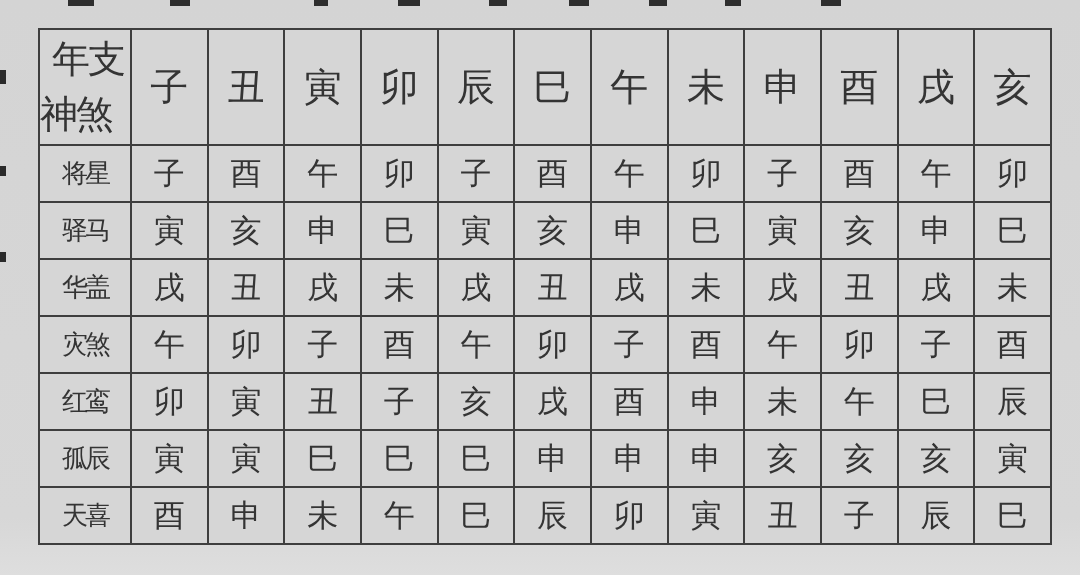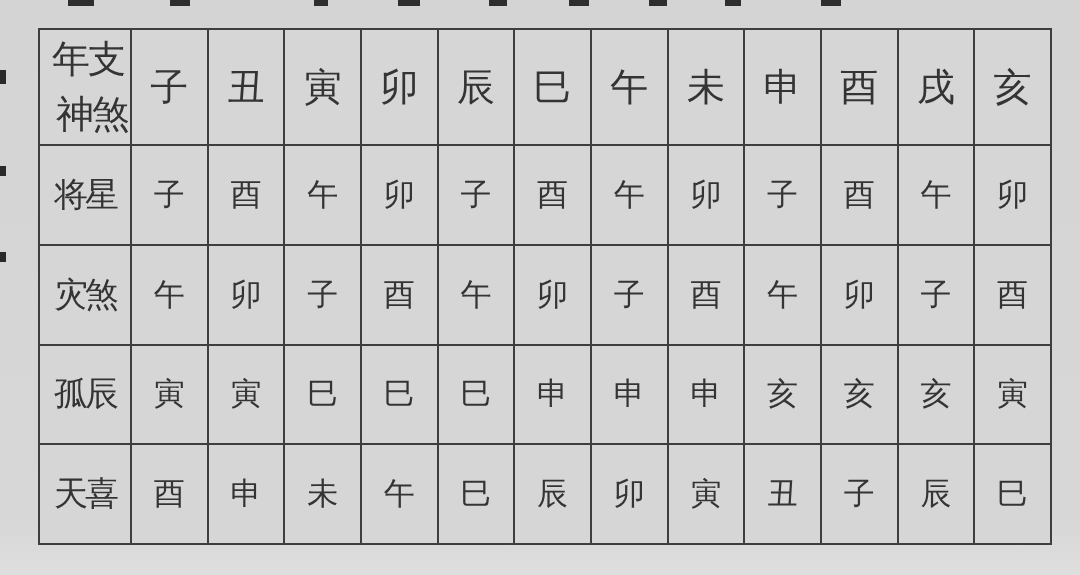--- a/index.html
+++ b/index.html
@@ -52,21 +52,21 @@
     padding: 0;
     overflow: hidden;
   }
   col.label-col { width: 92px; }
   tr.header-row { height: 116px; }
   tr.header-row th {
     font-size: 38px;
   }
   tr.data-row { height: 42px; }
   tr.data-row th {
-    font-size: 34px;
+    font-size: 26px;
     letter-spacing: -3px;
     line-height: 40px;
     white-space: nowrap;
   }
   tr.data-row td {
     font-size: 31px;
     line-height: 40px;
   }
   th.corner-cell {
     position: relative;
@@ -74,21 +74,21 @@
   }
   .corner-top {
     position: absolute;
     top: 4px;
     right: 6px;
     letter-spacing: -2px;
   }
   .corner-bottom {
     position: absolute;
     bottom: 4px;
-    left: 16px;
+    left: 0;
     letter-spacing: -2px;
     text-align: right;
   }
 </style>
 </head>
 <body>
 
 <div class="page">
 
   <span class="fragment" style="left:68px;  width:26px;"></span>
@@ -151,33 +151,78 @@
           <td>子</td>
           <td>酉</td>
           <td>午</td>
           <td>卯</td>
           <td>子</td>
           <td>酉</td>
           <td>午</td>
           <td>卯</td>
         </tr>
         <tr class="data-row">
+          <th>驿马</th>
+          <td>寅</td>
+          <td>亥</td>
+          <td>申</td>
+          <td>巳</td>
+          <td>寅</td>
+          <td>亥</td>
+          <td>申</td>
+          <td>巳</td>
+          <td>寅</td>
+          <td>亥</td>
+          <td>申</td>
+          <td>巳</td>
+        </tr>
+        <tr class="data-row">
+          <th>华盖</th>
+          <td>戌</td>
+          <td>丑</td>
+          <td>戌</td>
+          <td>未</td>
+          <td>戌</td>
+          <td>丑</td>
+          <td>戌</td>
+          <td>未</td>
+          <td>戌</td>
+          <td>丑</td>
+          <td>戌</td>
+          <td>未</td>
+        </tr>
+        <tr class="data-row">
           <th>灾煞</th>
           <td>午</td>
           <td>卯</td>
           <td>子</td>
           <td>酉</td>
           <td>午</td>
           <td>卯</td>
           <td>子</td>
           <td>酉</td>
           <td>午</td>
           <td>卯</td>
           <td>子</td>
           <td>酉</td>
+        </tr>
+        <tr class="data-row">
+          <th>红鸾</th>
+          <td>卯</td>
+          <td>寅</td>
+          <td>丑</td>
+          <td>子</td>
+          <td>亥</td>
+          <td>戌</td>
+          <td>酉</td>
+          <td>申</td>
+          <td>未</td>
+          <td>午</td>
+          <td>巳</td>
+          <td>辰</td>
         </tr>
         <tr class="data-row">
           <th>孤辰</th>
           <td>寅</td>
           <td>寅</td>
           <td>巳</td>
           <td>巳</td>
           <td>巳</td>
           <td>申</td>
           <td>申</td>

